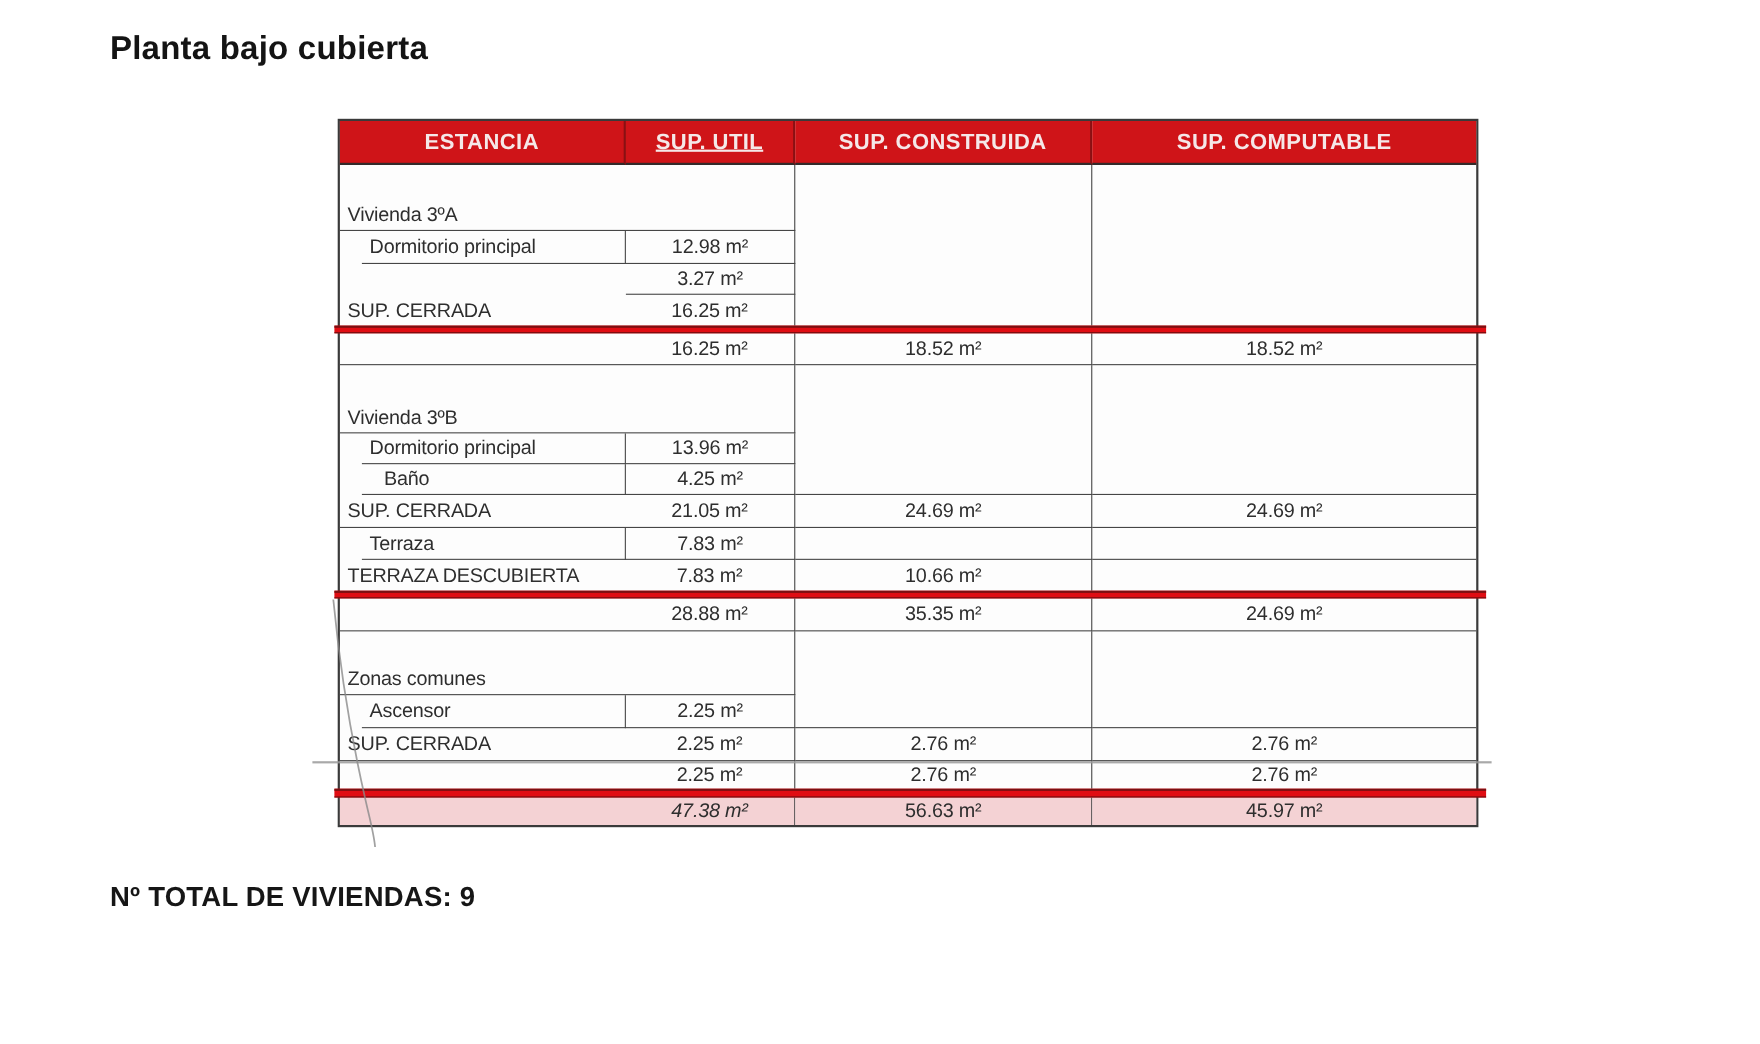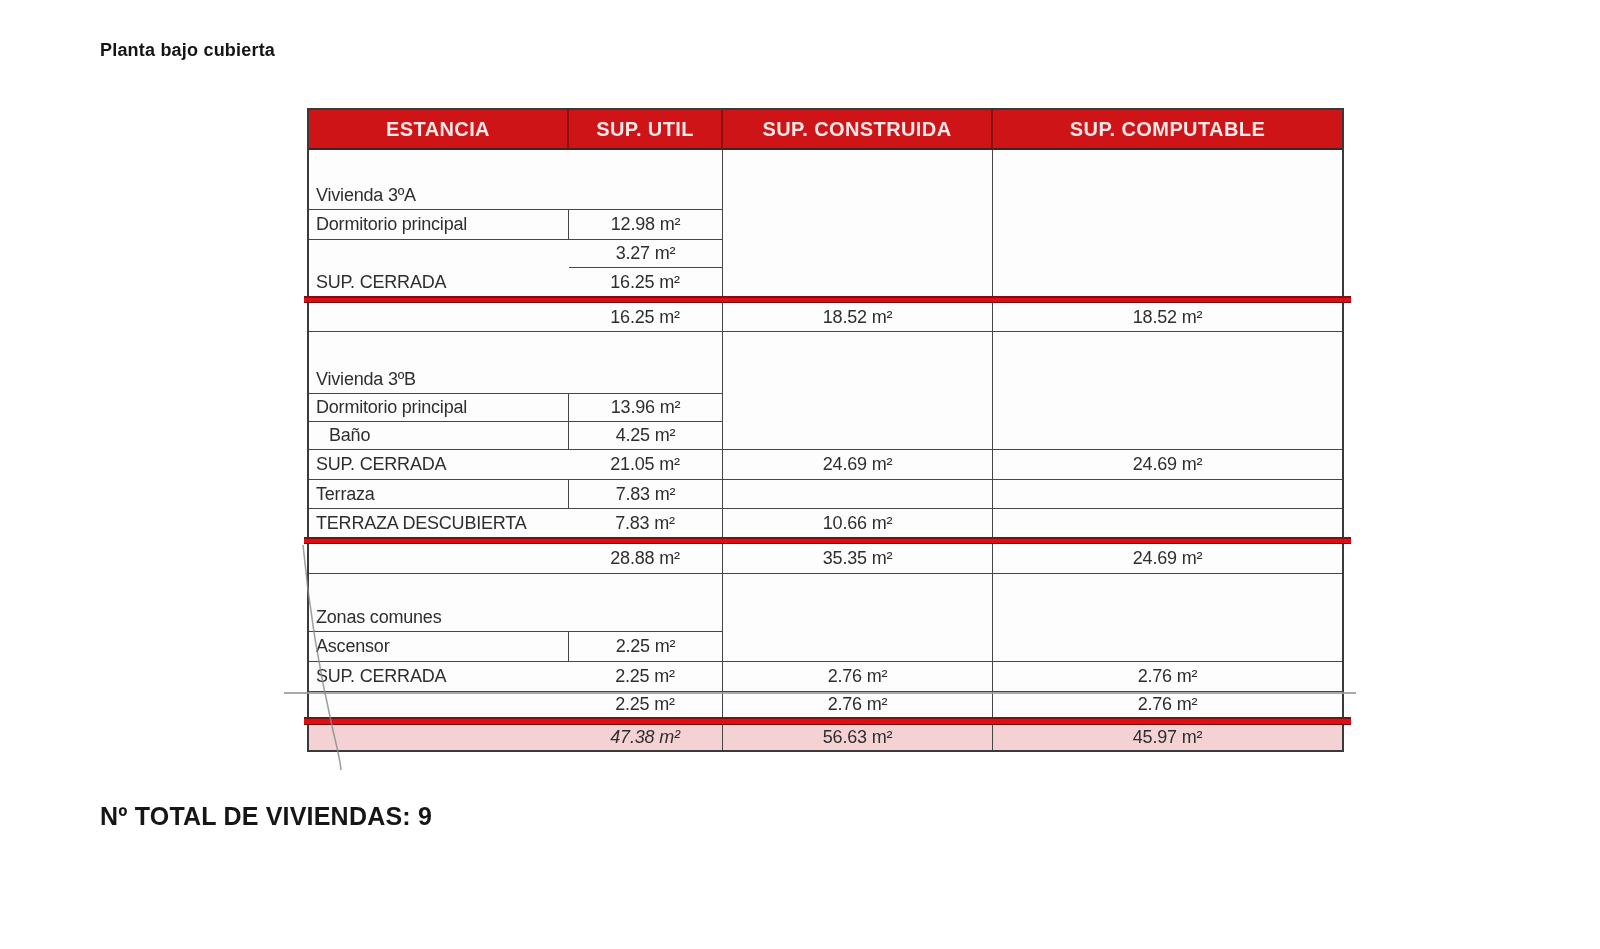--- a/index.html
+++ b/index.html
@@ -1,22 +1,22 @@
 <!DOCTYPE html>
 <html><head>
 <meta charset="utf-8">
 <style>
   html,body { margin:0; padding:0; background:#ffffff; }
   body {
     width:1600px; height:949px; position:relative; overflow:hidden;
     font-family:"Liberation Sans", sans-serif; color:#2e2e2e;
   }
   .doc-title {
-    position:absolute; left:100px; top:40px;
-    font-size:18px; font-weight:600; color:#141414; letter-spacing:0.2px;
+    position:absolute; left:100px; top:28px;
+    font-size:30px; font-weight:600; color:#141414; letter-spacing:0.2px;
   }
   .doc-footer {
     position:absolute; left:100px; top:802px;
     font-size:25px; font-weight:bold; color:#161616; letter-spacing:0.2px;
   }
   .areas-table {
     position:absolute; left:307px; top:108px;
     display:grid;
     grid-template-columns:260px 154px 270px 349px;
     grid-template-rows:40px 60px 30px 28px 28px 7px 29px 62px 28px 28px 30px 29px 28px 7px 30px 58px 30px 30px 25px 8px 25px;
@@ -34,21 +34,21 @@
   .lastcol { border-right:none; }
   .nbb { border-bottom:none; }
   .hdr {
     background:#cf1418; color:#f5e8e8;
     justify-content:center; font-weight:bold; font-size:20px;
     letter-spacing:0.4px;
     border-right:2px solid #8a1013;
     border-bottom:2px solid #332a2a;
   }
   .hdr.lastcol { border-right:none; }
-  .label { padding-left:7px; }
+  .label { padding-left:7px;margin-left:20px; }
   .val { justify-content:center; }
   .section { align-items:flex-end; padding:0 0 3px 7px; }
   .merged { padding:0; }
   .merged .lbl { flex:1; padding-left:7px; display:flex; align-items:center; }
   .merged .valbox { width:154px; display:flex; align-items:center; justify-content:center; }
   .redline {
     grid-column:1 / 5; z-index:2;
     background:#e00d13;
     border-top:2px solid #7c1012;
     border-bottom:1px solid #6b0d0f;
@@ -63,21 +63,21 @@
   .pen-mark { position:absolute; left:0; top:0; pointer-events:none; z-index:4; }
 </style>
 </head>
 <body>
 
 <div class="doc-title">Planta bajo cubierta</div>
 
 <div class="areas-table">
 
   <div class="cell hdr" style="grid-row:1;grid-column:1;">ESTANCIA</div>
-  <div class="cell hdr" style="grid-row:1;grid-column:2;">SUP. UTIL</div>
+  <div class="cell hdr" style="grid-row:1;grid-column:2;text-decoration:underline;">SUP. UTIL</div>
   <div class="cell hdr" style="grid-row:1;grid-column:3;">SUP. CONSTRUIDA</div>
   <div class="cell hdr lastcol" style="grid-row:1;grid-column:4;">SUP. COMPUTABLE</div>
 
   <div class="cell section" style="grid-row:2;grid-column:1/3;">Vivienda 3ºA</div>
   <div class="cell nbb" style="grid-row:2/6;grid-column:3;"></div>
   <div class="cell nbb lastcol" style="grid-row:2/6;grid-column:4;"></div>
 
   <div class="cell label" style="grid-row:3;grid-column:1;">Dormitorio principal</div>
   <div class="cell val" style="grid-row:3;grid-column:2;">12.98 m²</div>
   <div class="cell val" style="grid-row:4;grid-column:2;">3.27 m²</div>

